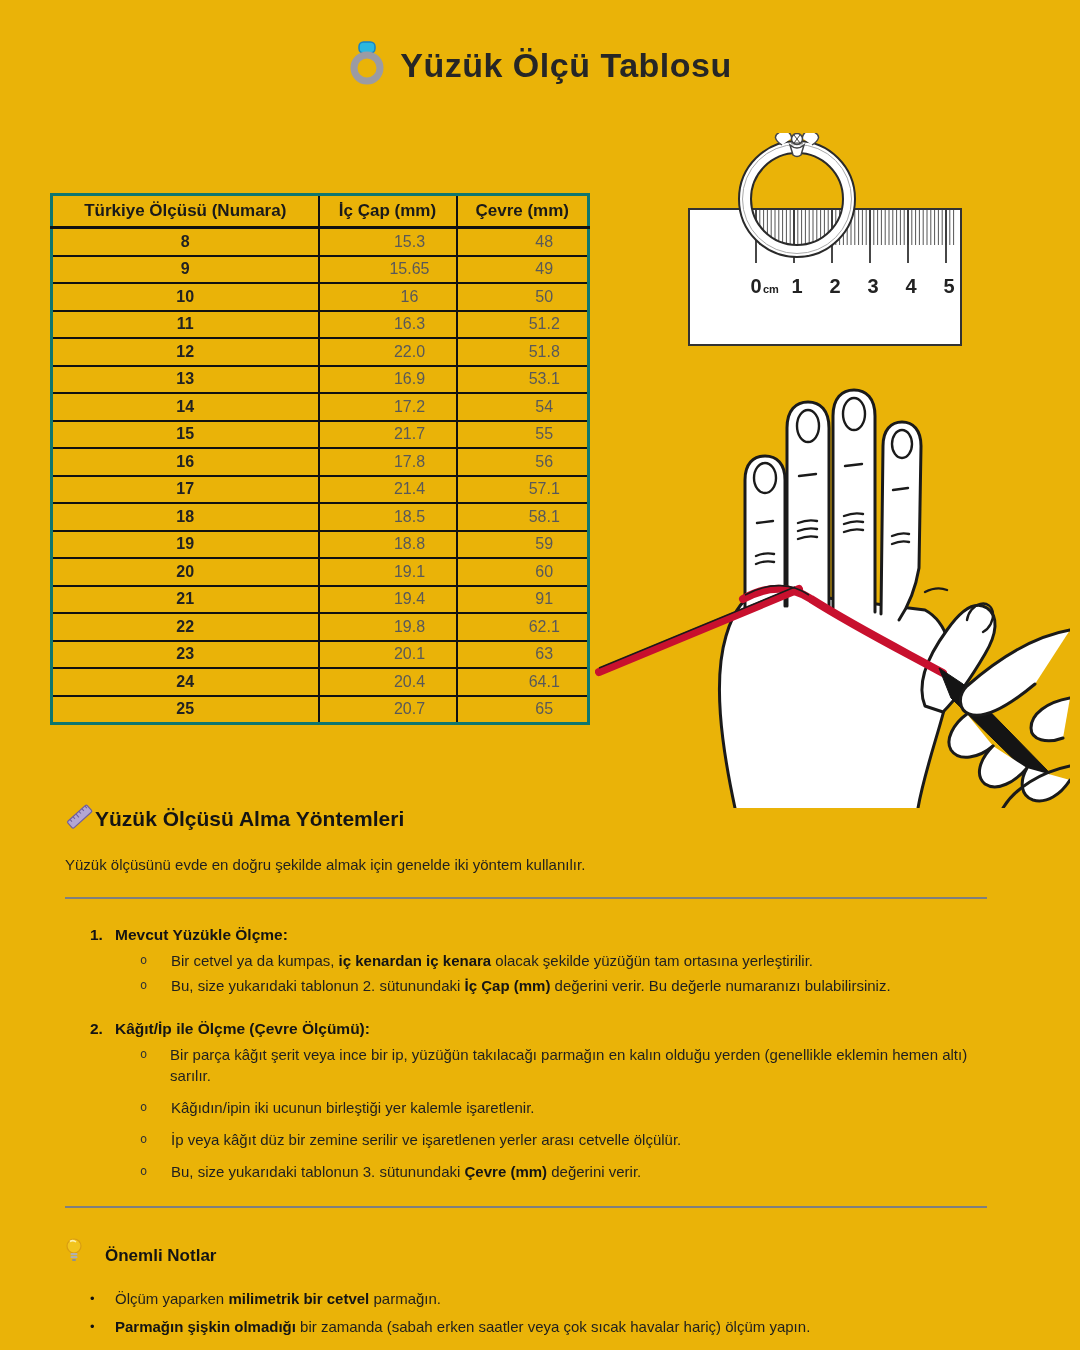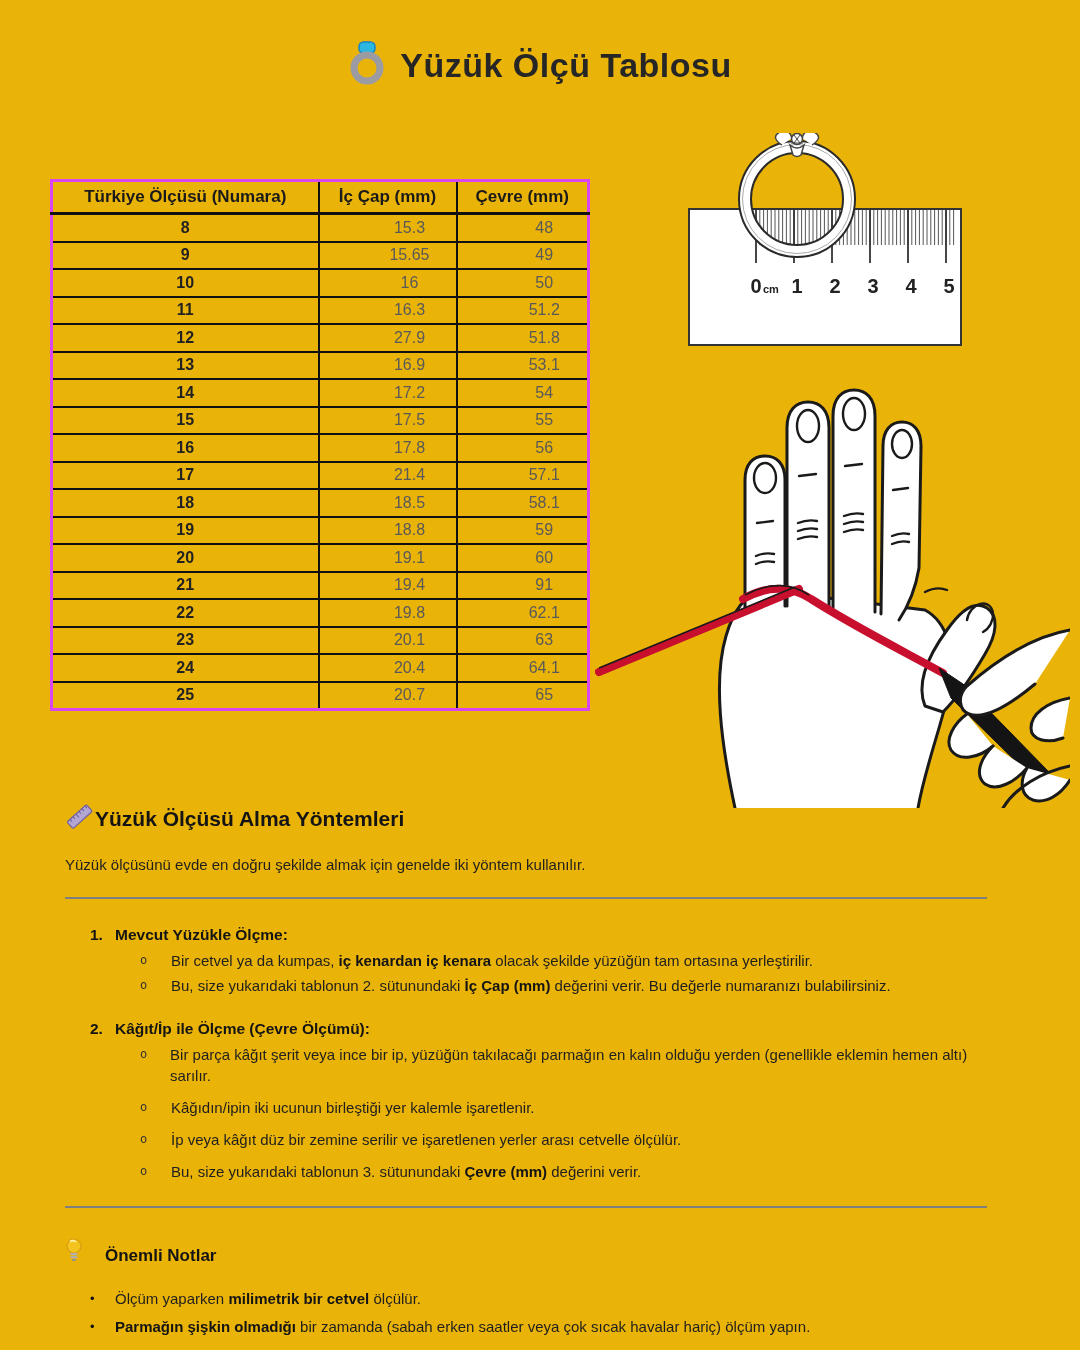--- a/index.html
+++ b/index.html
@@ -4,22 +4,22 @@
 <style>
   html,body{margin:0;padding:0;background:#ffffff;}
   #page{position:relative;width:1080px;height:1350px;background:#eab308;overflow:hidden;
         font-family:"Liberation Sans","DejaVu Sans",sans-serif;color:#1f1f1f;}
 
   
   .doc-header{position:absolute;top:40px;left:0;width:100%;display:flex;justify-content:center;align-items:center;gap:14px;}
   .doc-title{font-size:34px;font-weight:700;color:#262626;letter-spacing:.5px;}
 
   
-  .size-table{position:absolute;left:50px;top:179px;width:537px;border-collapse:collapse;table-layout:fixed;
-              border:3px solid #d946ef;}
+  .size-table{position:absolute;left:50px;top:193px;width:537px;border-collapse:collapse;table-layout:fixed;
+              border:3px solid #0f766e;}
   .size-table th{border:2px solid #111;border-bottom:3px solid #111;font-size:17px;font-weight:700;color:#1a1a1a;
                  height:30px;padding:0;}
   .size-table td{border:2px solid #111;text-align:center;height:25.5px;font-size:16px;padding:0;}
   .size-table td.c0{font-weight:700;color:#222;}
   .size-table td.cv{color:#595959;padding-left:44px;}
   .size-table col.w0{width:267px}.size-table col.w1{width:138px}.size-table col.w2{width:132px}
 
   
   .ruler-fig{position:absolute;left:655px;top:133px;}
   .hand-fig{position:absolute;left:595px;top:368px;}
@@ -91,36 +91,36 @@
           <td class="cv">16</td>
           <td class="cv">50</td>
         </tr>
         <tr>
           <td class="c0">11</td>
           <td class="cv">16.3</td>
           <td class="cv">51.2</td>
         </tr>
         <tr>
           <td class="c0">12</td>
-          <td class="cv">27.9</td>
+          <td class="cv">22.0</td>
           <td class="cv">51.8</td>
         </tr>
         <tr>
           <td class="c0">13</td>
           <td class="cv">16.9</td>
           <td class="cv">53.1</td>
         </tr>
         <tr>
           <td class="c0">14</td>
           <td class="cv">17.2</td>
           <td class="cv">54</td>
         </tr>
         <tr>
           <td class="c0">15</td>
-          <td class="cv">17.5</td>
+          <td class="cv">21.7</td>
           <td class="cv">55</td>
         </tr>
         <tr>
           <td class="c0">16</td>
           <td class="cv">17.8</td>
           <td class="cv">56</td>
         </tr>
         <tr>
           <td class="c0">17</td>
           <td class="cv">21.4</td>
@@ -386,21 +386,21 @@
           <rect x="5.5" y="18" width="7" height="2.2" rx="1" fill="#b0b0b0"></rect>
           <rect x="7" y="21" width="4" height="2" rx="1" fill="#8f8f8f"></rect>
         </svg>
       </span>
       <span class="ht">Önemli Notlar</span>
     </div>
 
     <div class="nlist">
       <div class="nbullet">
         <span class="nmark">•</span>
-        <span class="btext"><span>Ölçüm yaparken </span><b>milimetrik bir cetvel</b><span> ölçülür.</span></span>
+        <span class="btext"><span>Ölçüm yaparken </span><b>milimetrik bir cetvel</b><span> parmağın.</span></span>
       </div>
       <div class="nbullet">
         <span class="nmark">•</span>
         <span class="btext"><span></span><b>Parmağın şişkin olmadığı</b><span> bir zamanda (sabah erken saatler veya çok sıcak havalar hariç) ölçüm yapın.</span></span>
       </div>
     </div>
 
   </div>
 </div>
 

